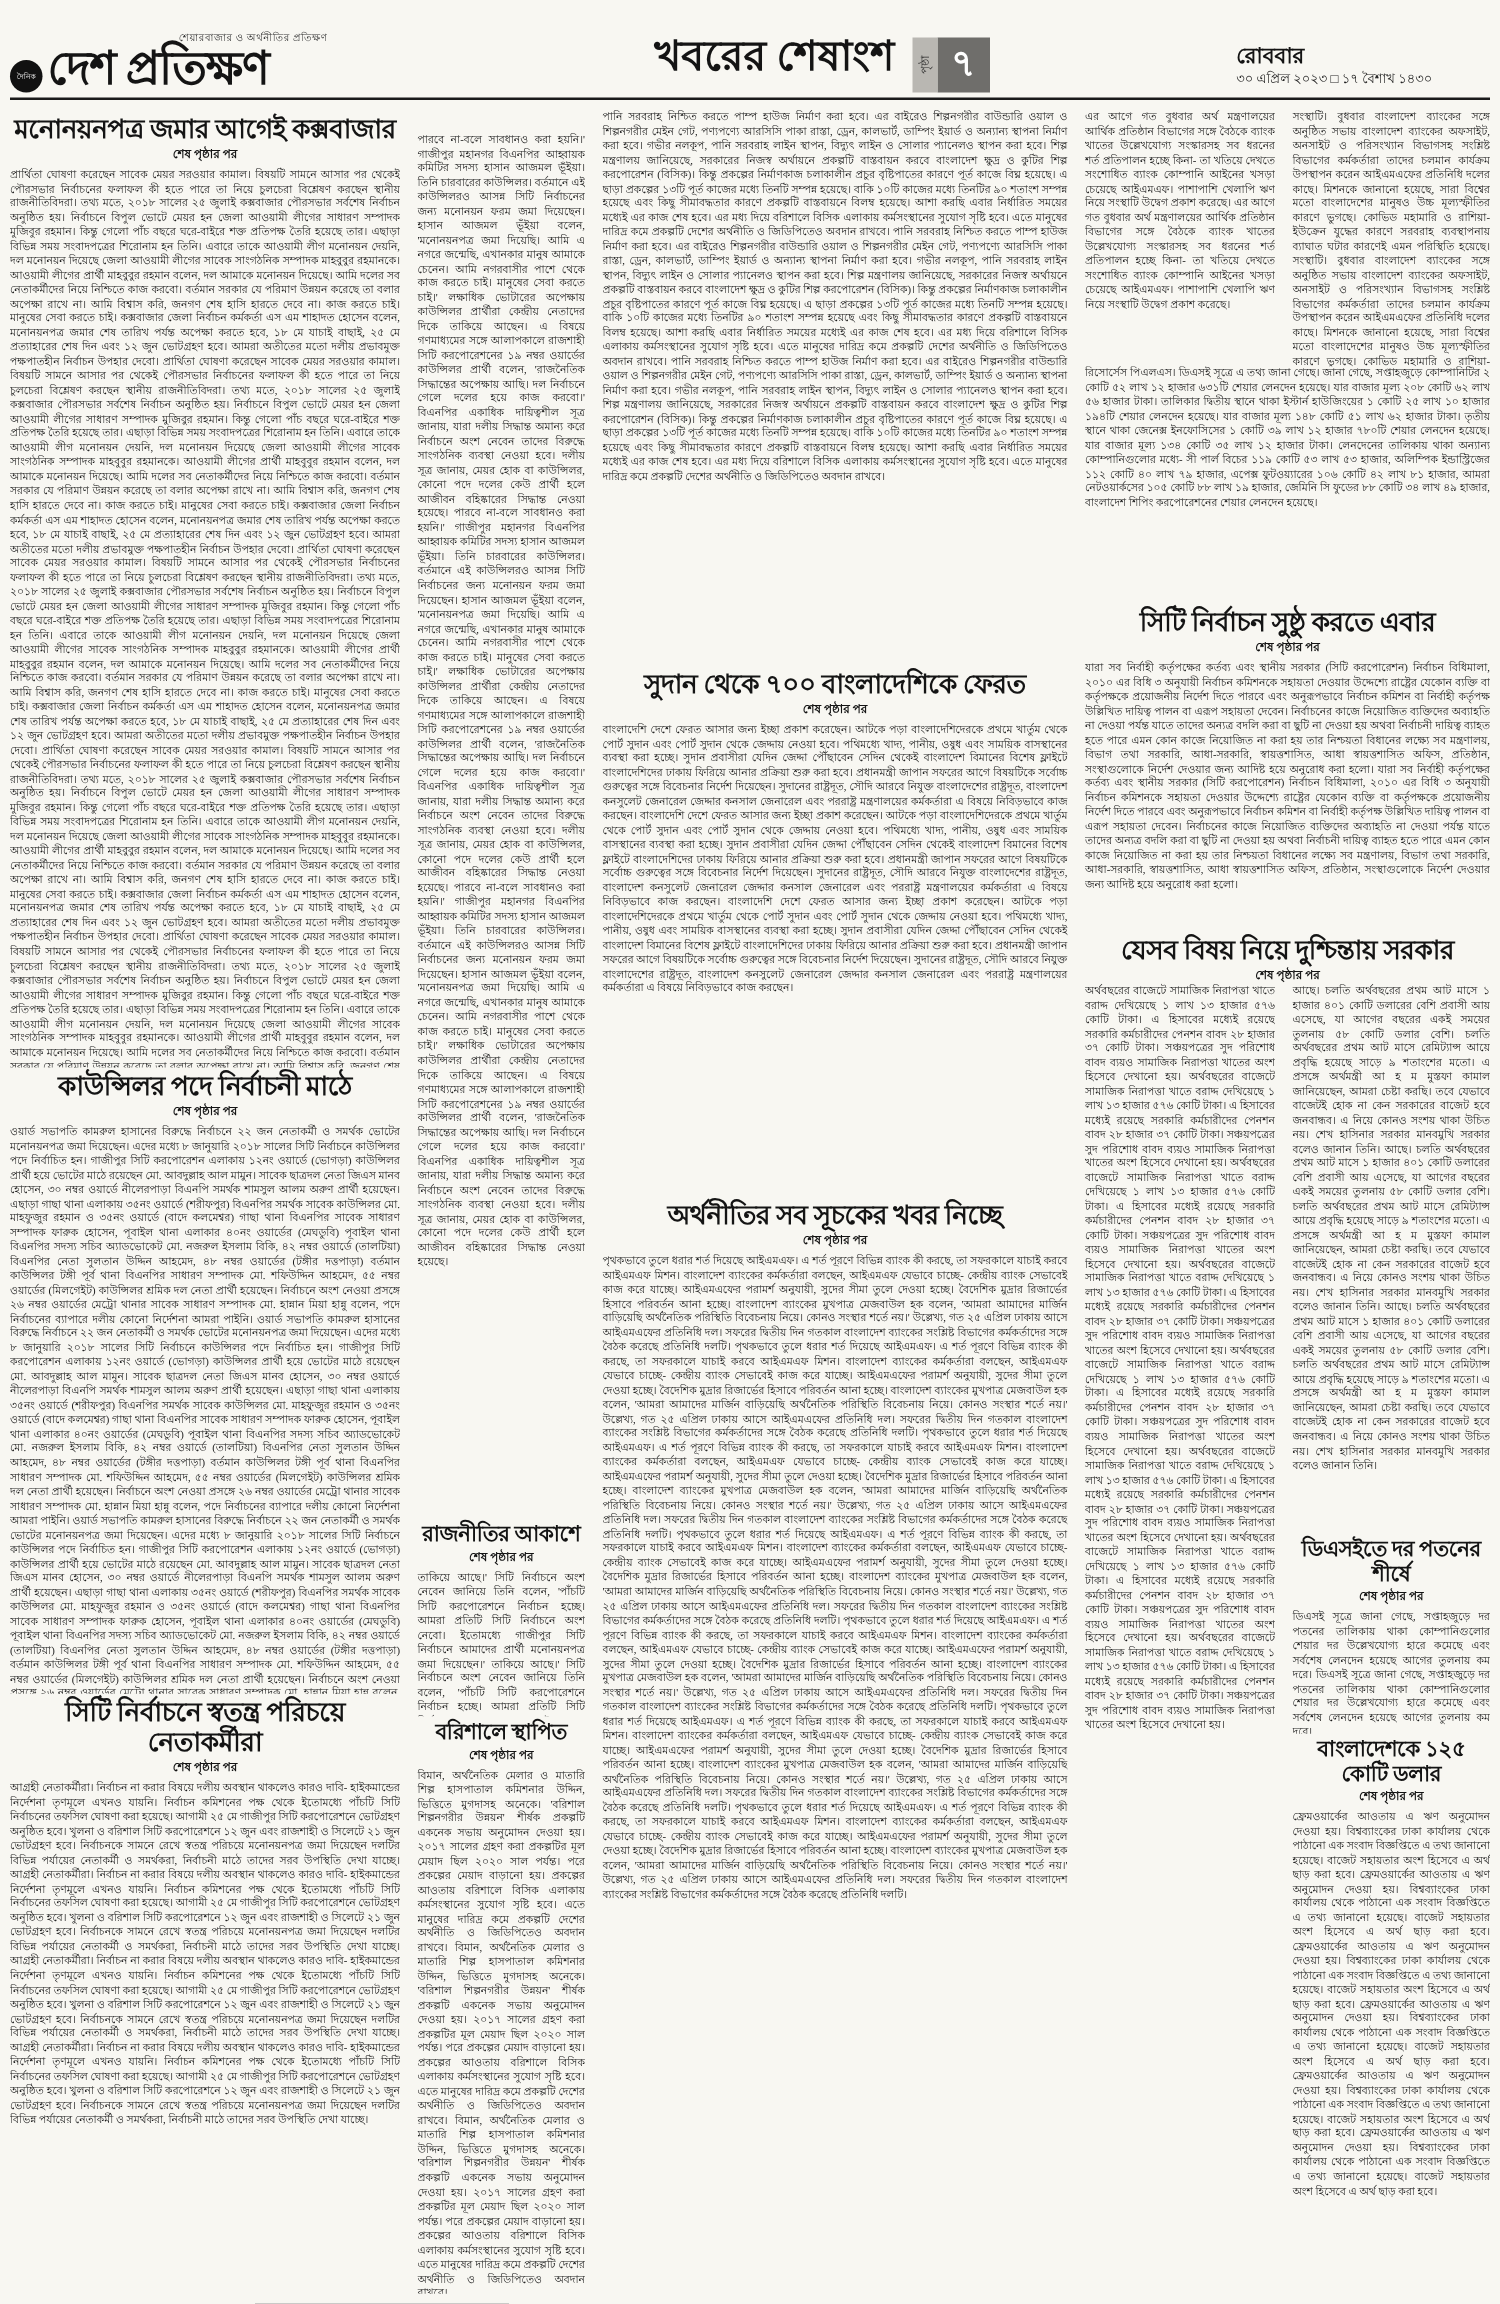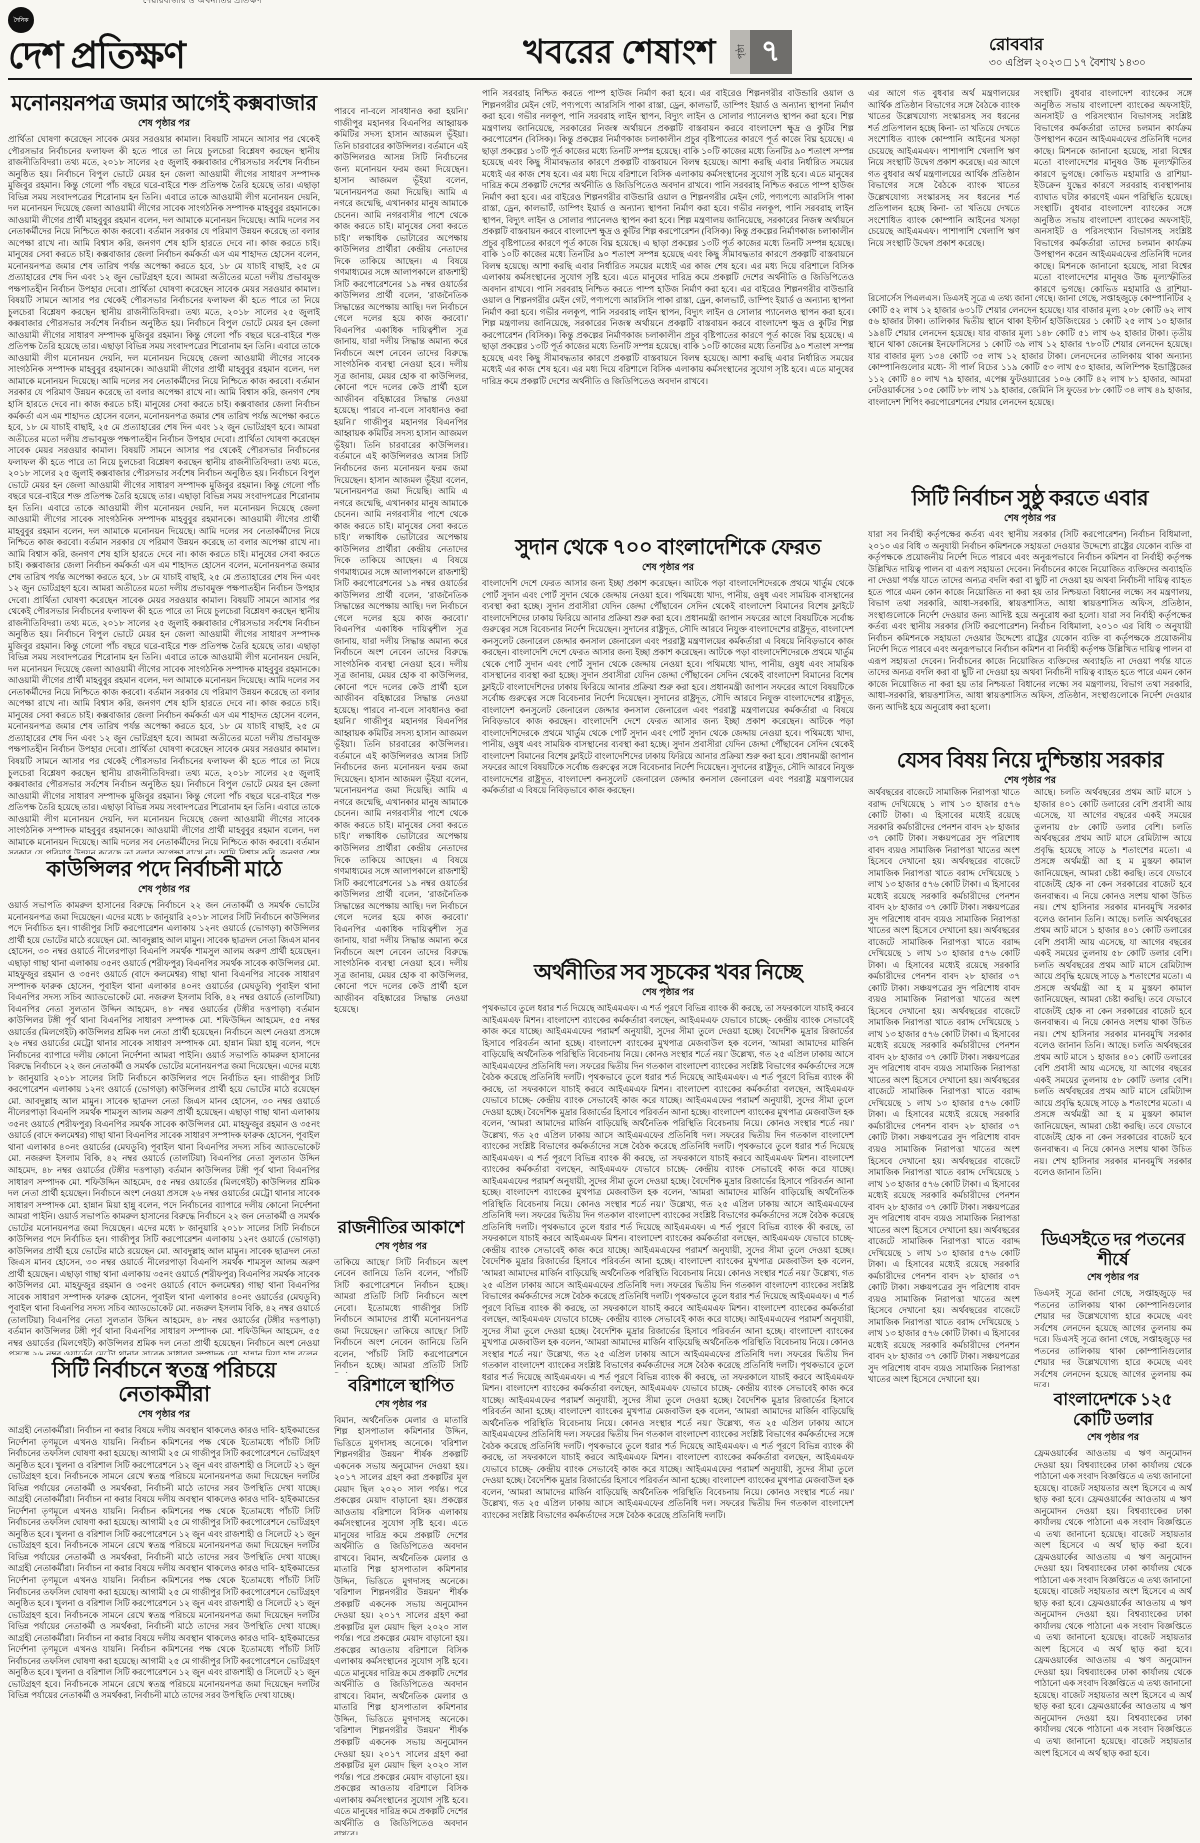--- a/index.html
+++ b/index.html
@@ -10,28 +10,28 @@
     font-family:"Liberation Serif", serif;
   }
   
   #hdr {
     position:absolute; top:0; left:8px; right:8px; height:80px;
     display:flex; align-items:flex-end; border-bottom:2.5px solid #1a1a1a;
     padding-bottom:4px;
   }
   .mast { display:flex; flex-direction:column; width:330px; }
   .tagline { font-size:8px; letter-spacing:.5px; color:#333; margin-left:59px;text-align:center; }
-  .mastline { display:flex; align-items:flex-start; gap:4px;flex-direction:column; }
+  .mastline { display:flex; align-items:flex-end; gap:4px; }
   .seal {
     width:26px; height:26px; border-radius:50%; background:#111; color:#fff;
     font-size:6px; display:flex; align-items:center; justify-content:center;
     flex:0 0 auto;
   }
   .mast h1 { font-size:37px; font-weight:900; line-height:1; letter-spacing:-1px; }
-  .sectionwrap { flex:1; display:flex; align-items:center; justify-content:center; gap:14px; }
+  .sectionwrap { flex:1; display:flex; align-items:flex-start; justify-content:center; gap:14px; }
   .section { font-size:33px; font-weight:900; line-height:1; }
   .pagebox { display:flex; align-items:stretch; height:44px; }
   .pg-word {
     width:20px; background:#b9b7b2; color:#2b2b2b; font-size:9px;
     display:flex; align-items:center; justify-content:center;
     writing-mode:vertical-rl; transform:rotate(180deg);
   }
   .pg-num {
     width:42px; background:#6f6e6b; color:#fff; font-size:30px; font-weight:700;
     display:flex; align-items:center; justify-content:center;

